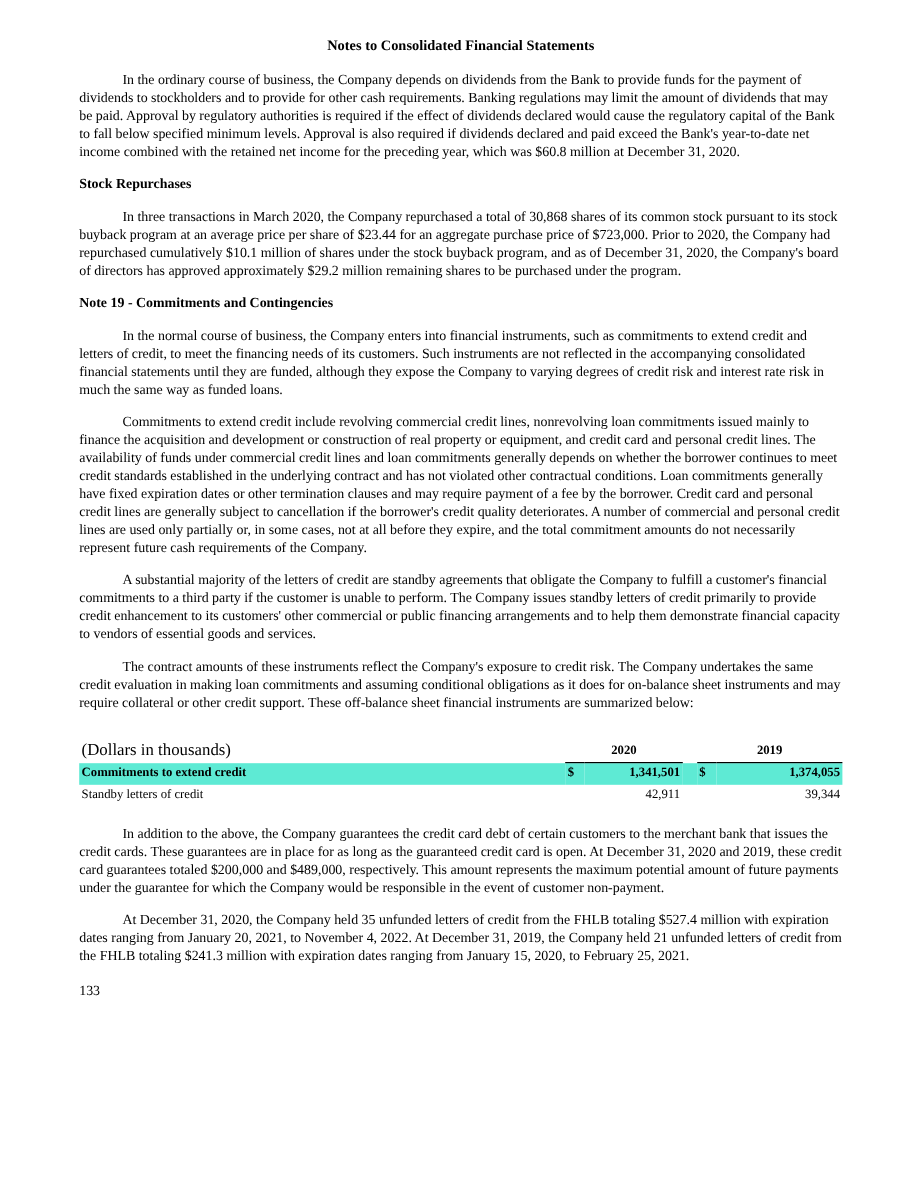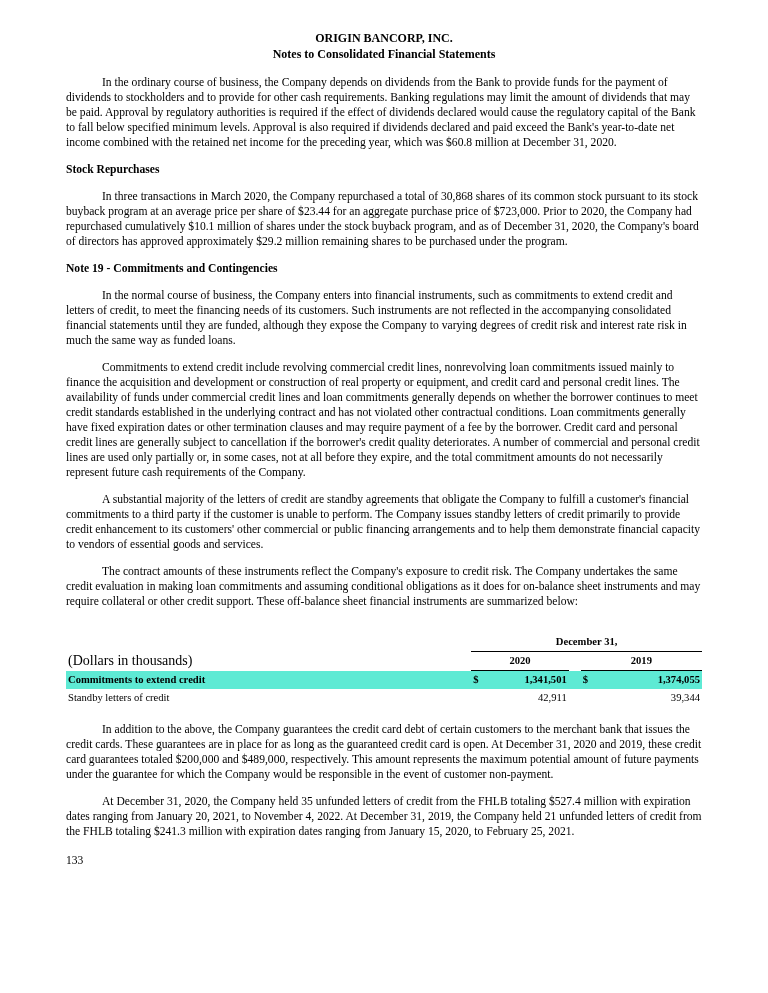--- a/index.html
+++ b/index.html
@@ -22,21 +22,20 @@
   .shade td { background: #5eead4; font-weight: bold; }
   .num { text-align: right; }
   .cur { text-align: left; }
   .spacer { width: 8px; }
   .pagenum { text-align: left; margin-top: 14px; }
 </style>
 </head>
 <body>
 
 <div class="page">
-  <div class="hdr">ORIGIN BANCORP, INC.</div>
   <div class="hdr">Notes to Consolidated Financial Statements</div>
 
   <p class="para" style="margin-top:13px">In the ordinary course of business, the Company depends on dividends from the Bank to provide funds for the payment of dividends to stockholders and to provide for other cash requirements. Banking regulations may limit the amount of dividends that may be paid. Approval by regulatory authorities is required if the effect of dividends declared would cause the regulatory capital of the Bank to fall below specified minimum levels. Approval is also required if dividends declared and paid exceed the Bank's year-to-date net income combined with the retained net income for the preceding year, which was $60.8 million at December 31, 2020.</p>
 
   <p class="heading">Stock Repurchases</p>
   <p class="para gap">In three transactions in March 2020, the Company repurchased a total of 30,868 shares of its common stock pursuant to its stock buyback program at an average price per share of $23.44 for an aggregate purchase price of $723,000. Prior to 2020, the Company had repurchased cumulatively $10.1 million of shares under the stock buyback program, and as of December 31, 2020, the Company's board of directors has approved approximately $29.2 million remaining shares to be purchased under the program.</p>
 
   <p class="heading">Note 19 - Commitments and Contingencies</p>
 
   <p class="para gap">In the normal course of business, the Company enters into financial instruments, such as commitments to extend credit and letters of credit, to meet the financing needs of its customers. Such instruments are not reflected in the accompanying consolidated financial statements until they are funded, although they expose the Company to varying degrees of credit risk and interest rate risk in much the same way as funded loans.</p>
@@ -47,24 +46,20 @@
   <table class="fin">
     <colgroup>
       <col style="width:408px">
       <col style="width:16px">
       <col style="width:82px">
       <col style="width:8px">
       <col style="width:16px">
       <col style="width:106px">
     </colgroup>
     <tbody>
-        <tr>
-      <td></td>
-      <td colspan="5" class="colhead top-rule">December 31,</td>
-    </tr>
     <tr>
       <td style="font-size:14px">(Dollars in thousands)</td>
       <td colspan="2" class="colhead yr-rule">2020</td>
       <td class="spacer"></td>
       <td colspan="2" class="colhead yr-rule">2019</td>
     </tr>
     <tr class="shade">
       <td>Commitments to extend credit</td>
       <td class="cur">$</td>
       <td class="num">1,341,501</td>

